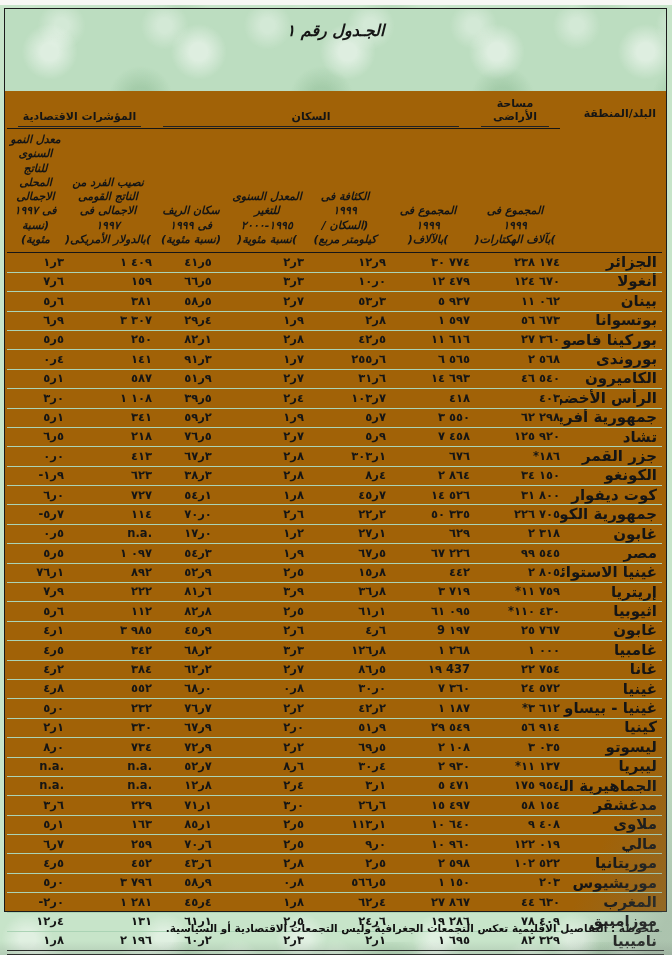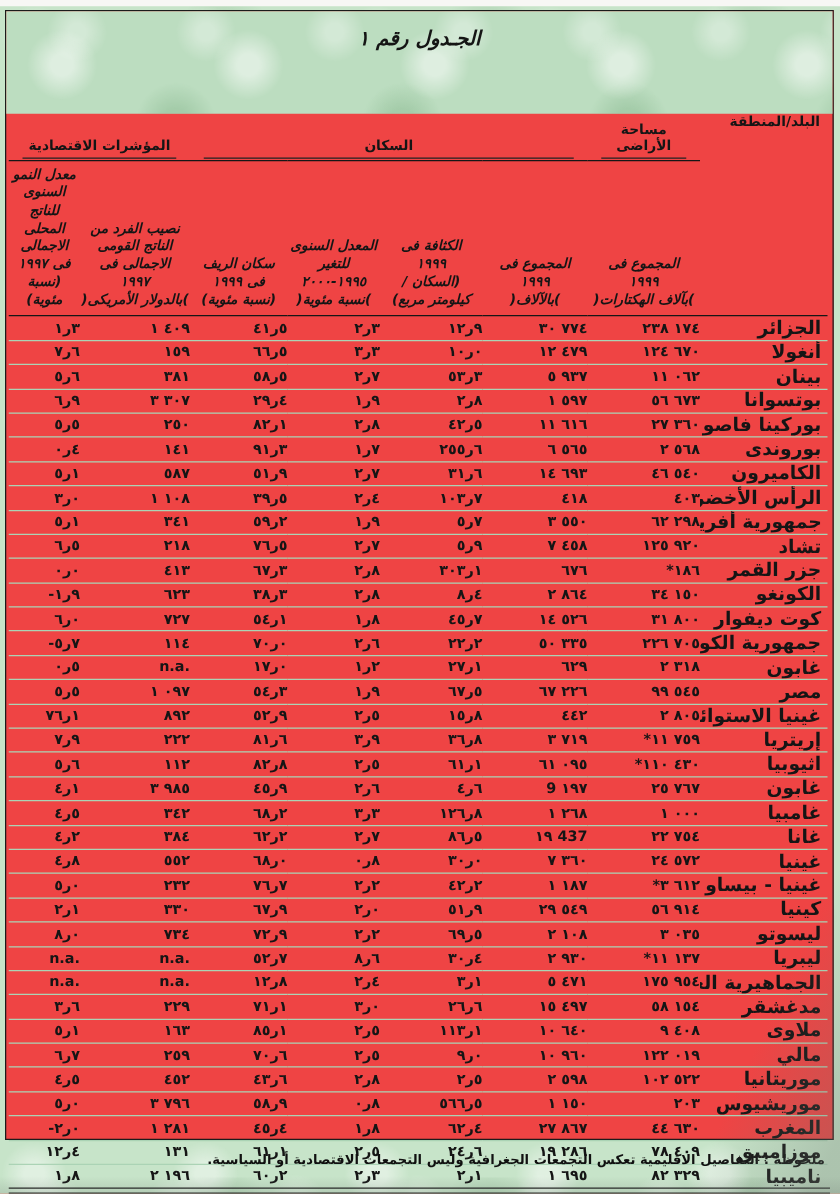--- a/index.html
+++ b/index.html
@@ -16,58 +16,58 @@
     color:#151515;
   }
   .top-white{position:absolute;top:0;left:0;right:0;height:5px;background:#f7f7f4;}
   .corner-shade{position:absolute;right:0;bottom:0;width:150px;height:260px;
     background:linear-gradient(115deg, transparent 55%, rgba(110,120,112,.30) 92%);pointer-events:none;}
   .bottom-shade{position:absolute;left:0;bottom:0;right:0;height:14px;
     background:linear-gradient(to bottom, transparent, rgba(110,120,112,.22));pointer-events:none;}
 
   .page-box{
     position:absolute;left:4px;right:5px;top:8px;height:904px;
-    border:1.6px solid #1b1b1b;box-sizing:border-box;background:#ef4444;
+    border:1.6px solid #1b1b1b;box-sizing:border-box;background:#a16207;
   }
   .title-band{
     height:82px;box-sizing:border-box;text-align:center;padding-top:12px;
     background-color:#bcddc0;
     background-image:
       radial-gradient(circle at 30% 40%, rgba(255,255,255,.5) 0 9px, transparent 28px),
       radial-gradient(circle at 75% 70%, rgba(110,165,118,.3) 0 11px, transparent 32px),
       radial-gradient(circle at 55% 20%, rgba(255,255,255,.35) 0 7px, transparent 24px);
     background-size:149px 107px,181px 127px,103px 83px;
   }
   .title-line1{font-size:16px;font-weight:bold;font-style:italic;letter-spacing:1px;}
   .title-line2{font-size:15px;font-weight:bold;margin-top:8px;}
 
   table{border-collapse:collapse;table-layout:fixed;width:655px;margin:0 2px;direction:rtl;}
   col.w-country{width:102px;} col.w-area{width:90px;} col.w-pop{width:84px;}
   col.w-density{width:82px;} col.w-rate{width:74px;} col.w-rural{width:78px;}
   col.w-gnp{width:88px;} col.w-growth{width:57px;}
 
   thead th{font-weight:bold;vertical-align:bottom;border-bottom:1.6px solid #161616;}
-  th.country-h{vertical-align:top;text-align:right;padding:0 6px 0 0;font-size:11px;}
+  th.country-h{vertical-align:top;text-align:right;padding:16px 6px 0 0;font-size:11px;}
   th.group{font-size:11px;padding-top:6px;height:24px;}
   .groupline{margin:0 10px;padding-bottom:3px;border-bottom:1.3px solid #222;}
   th.sub{font-size:11px;line-height:1.3;text-align:center;padding:4px 1px 5px;
          white-space:pre-line;unicode-bidi:plaintext;font-style:italic;}
 
   tbody td{
     height:18.4px;border-bottom:1.3px solid #abd3b5;
     font-size:11.5px;font-weight:bold;line-height:1;padding:0;
     overflow:hidden;white-space:nowrap;
   }
   td.c-name{text-align:right;padding-right:5px;font-size:15px;}
   td.c-num{direction:ltr;unicode-bidi:bidi-override;text-align:right;}
   td.col-1{padding-left:12px;}  
   td.col-2{padding-left:14px;}  
   td.col-3{padding-left:14px;}  
   td.col-4{padding-left:16px;}  
-  td.col-5{padding-left:14px;}  
+  td.col-5{padding-left:14px;text-align:center;}  
   td.col-6{padding-left:10px;}  
   td.col-7{padding-left:6px;margin-top:23px;}   
   tbody tr:last-child td{border-bottom:none;}
 
   .bottom-rule{margin:0 2px;height:3px;border-top:1.3px solid #1d1d1d;border-bottom:1.3px solid #1d1d1d;}
 
   .footnote{
     position:absolute;left:0;right:12px;top:922px;direction:rtl;text-align:right;
     font-size:10.5px;font-weight:bold;color:#101010;
   }

